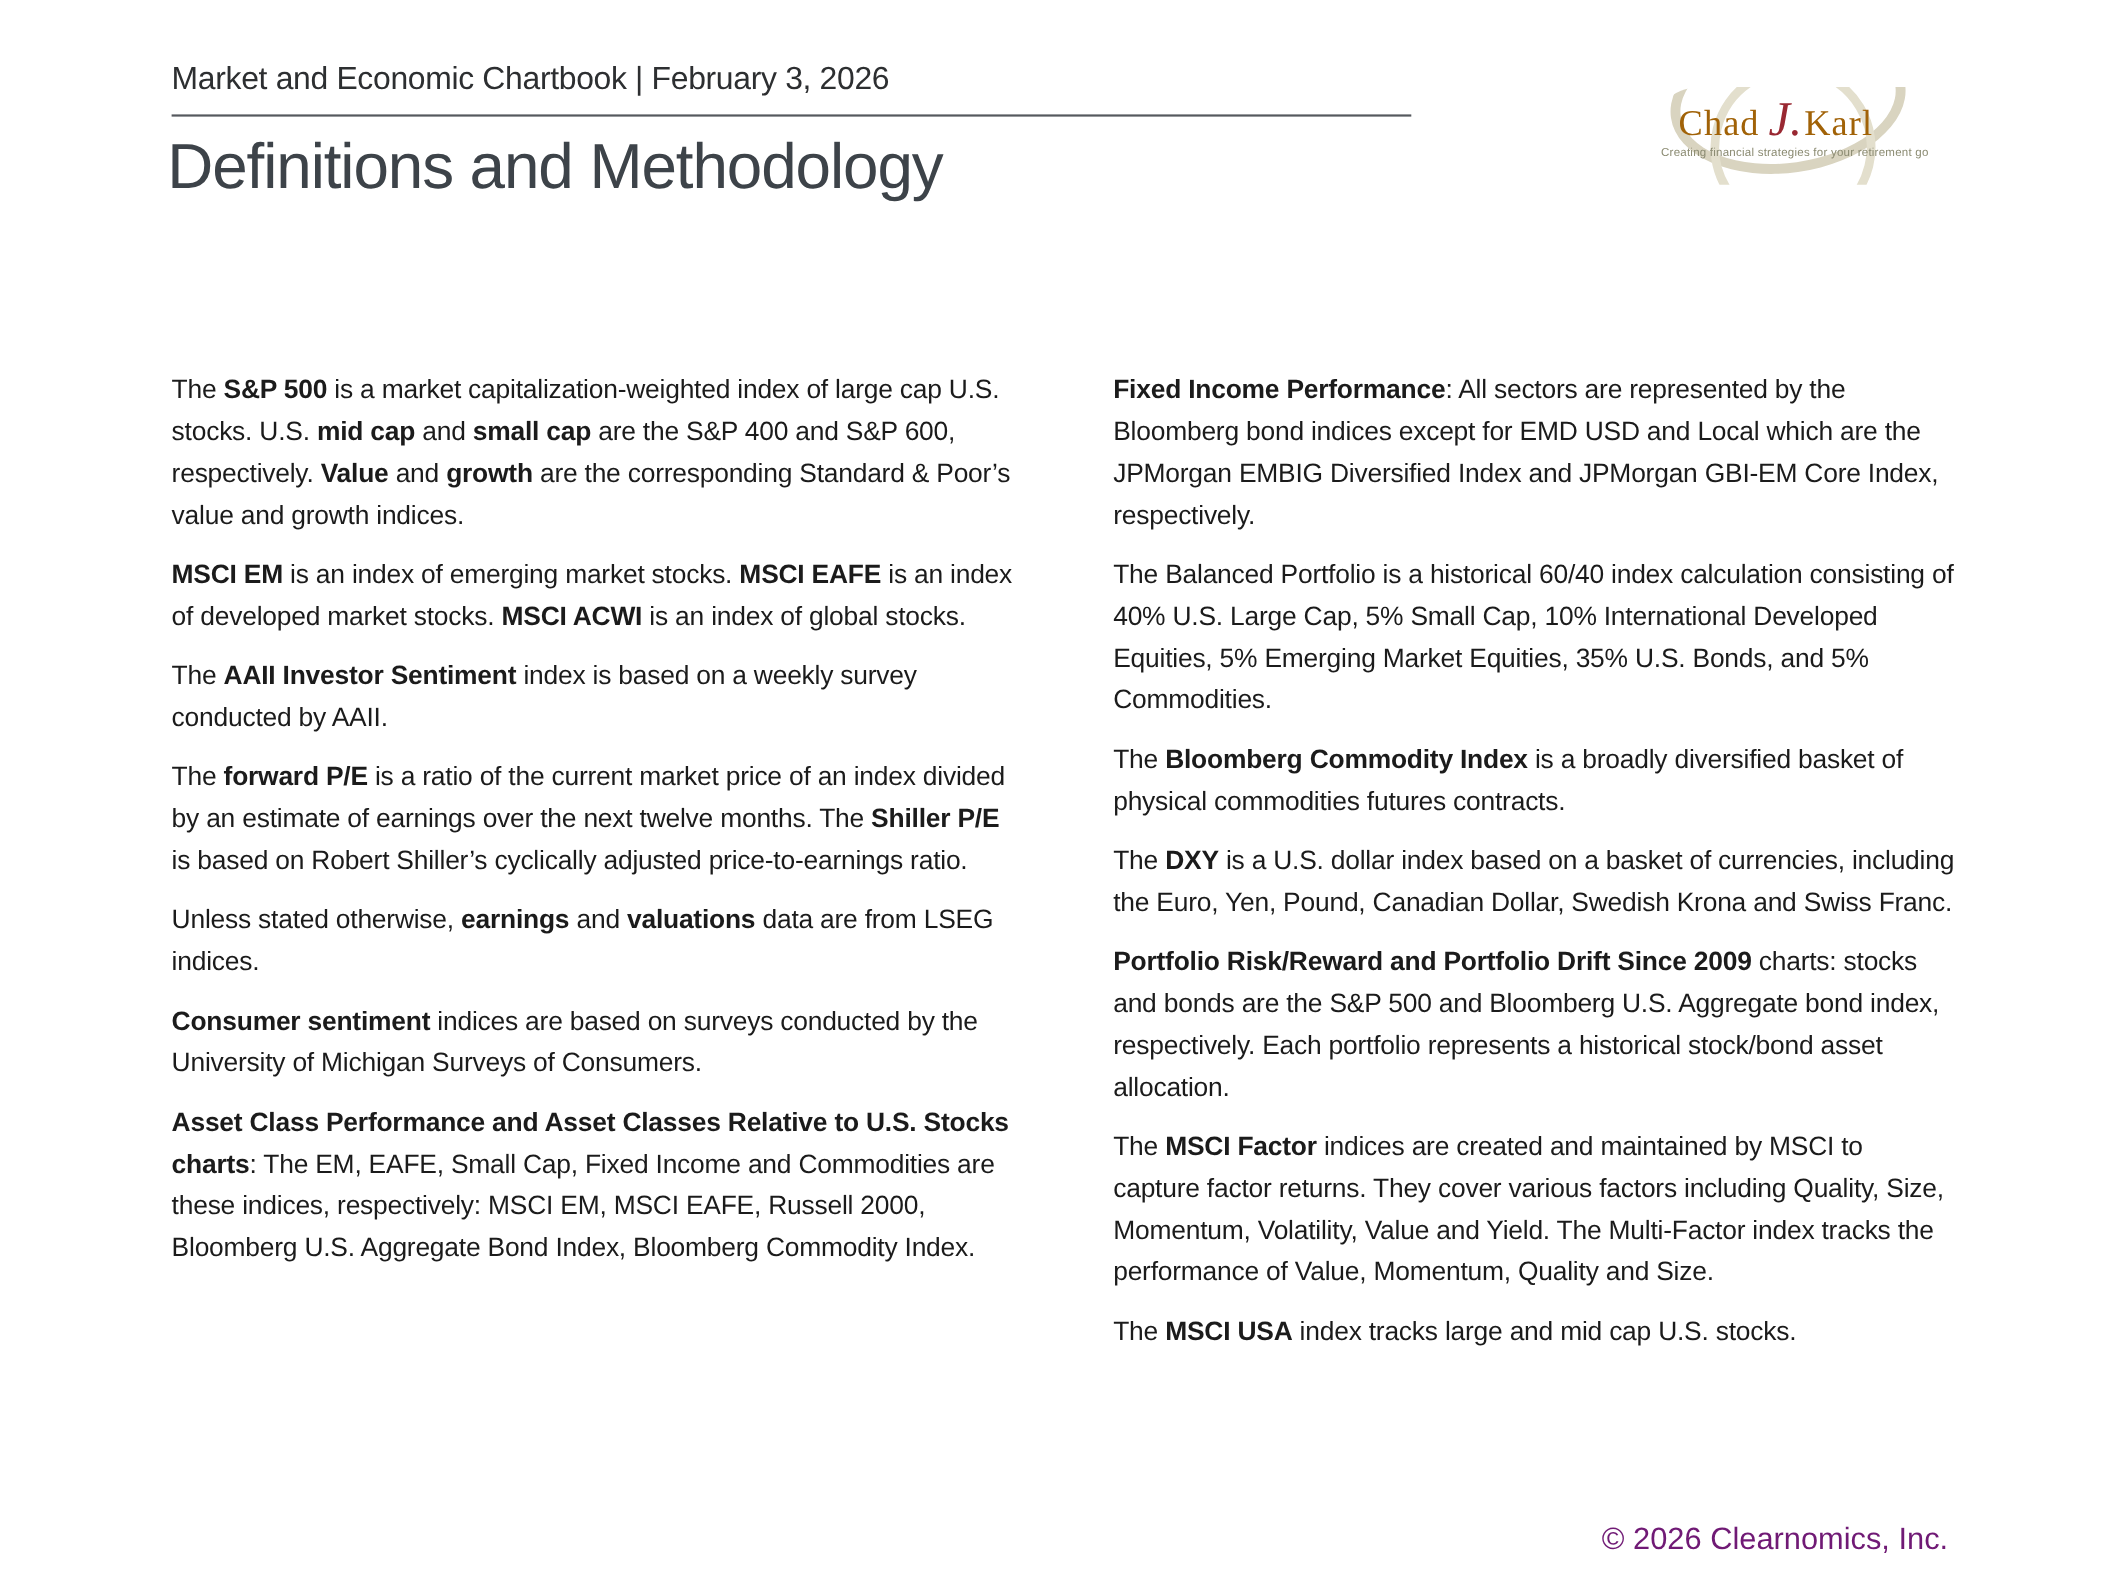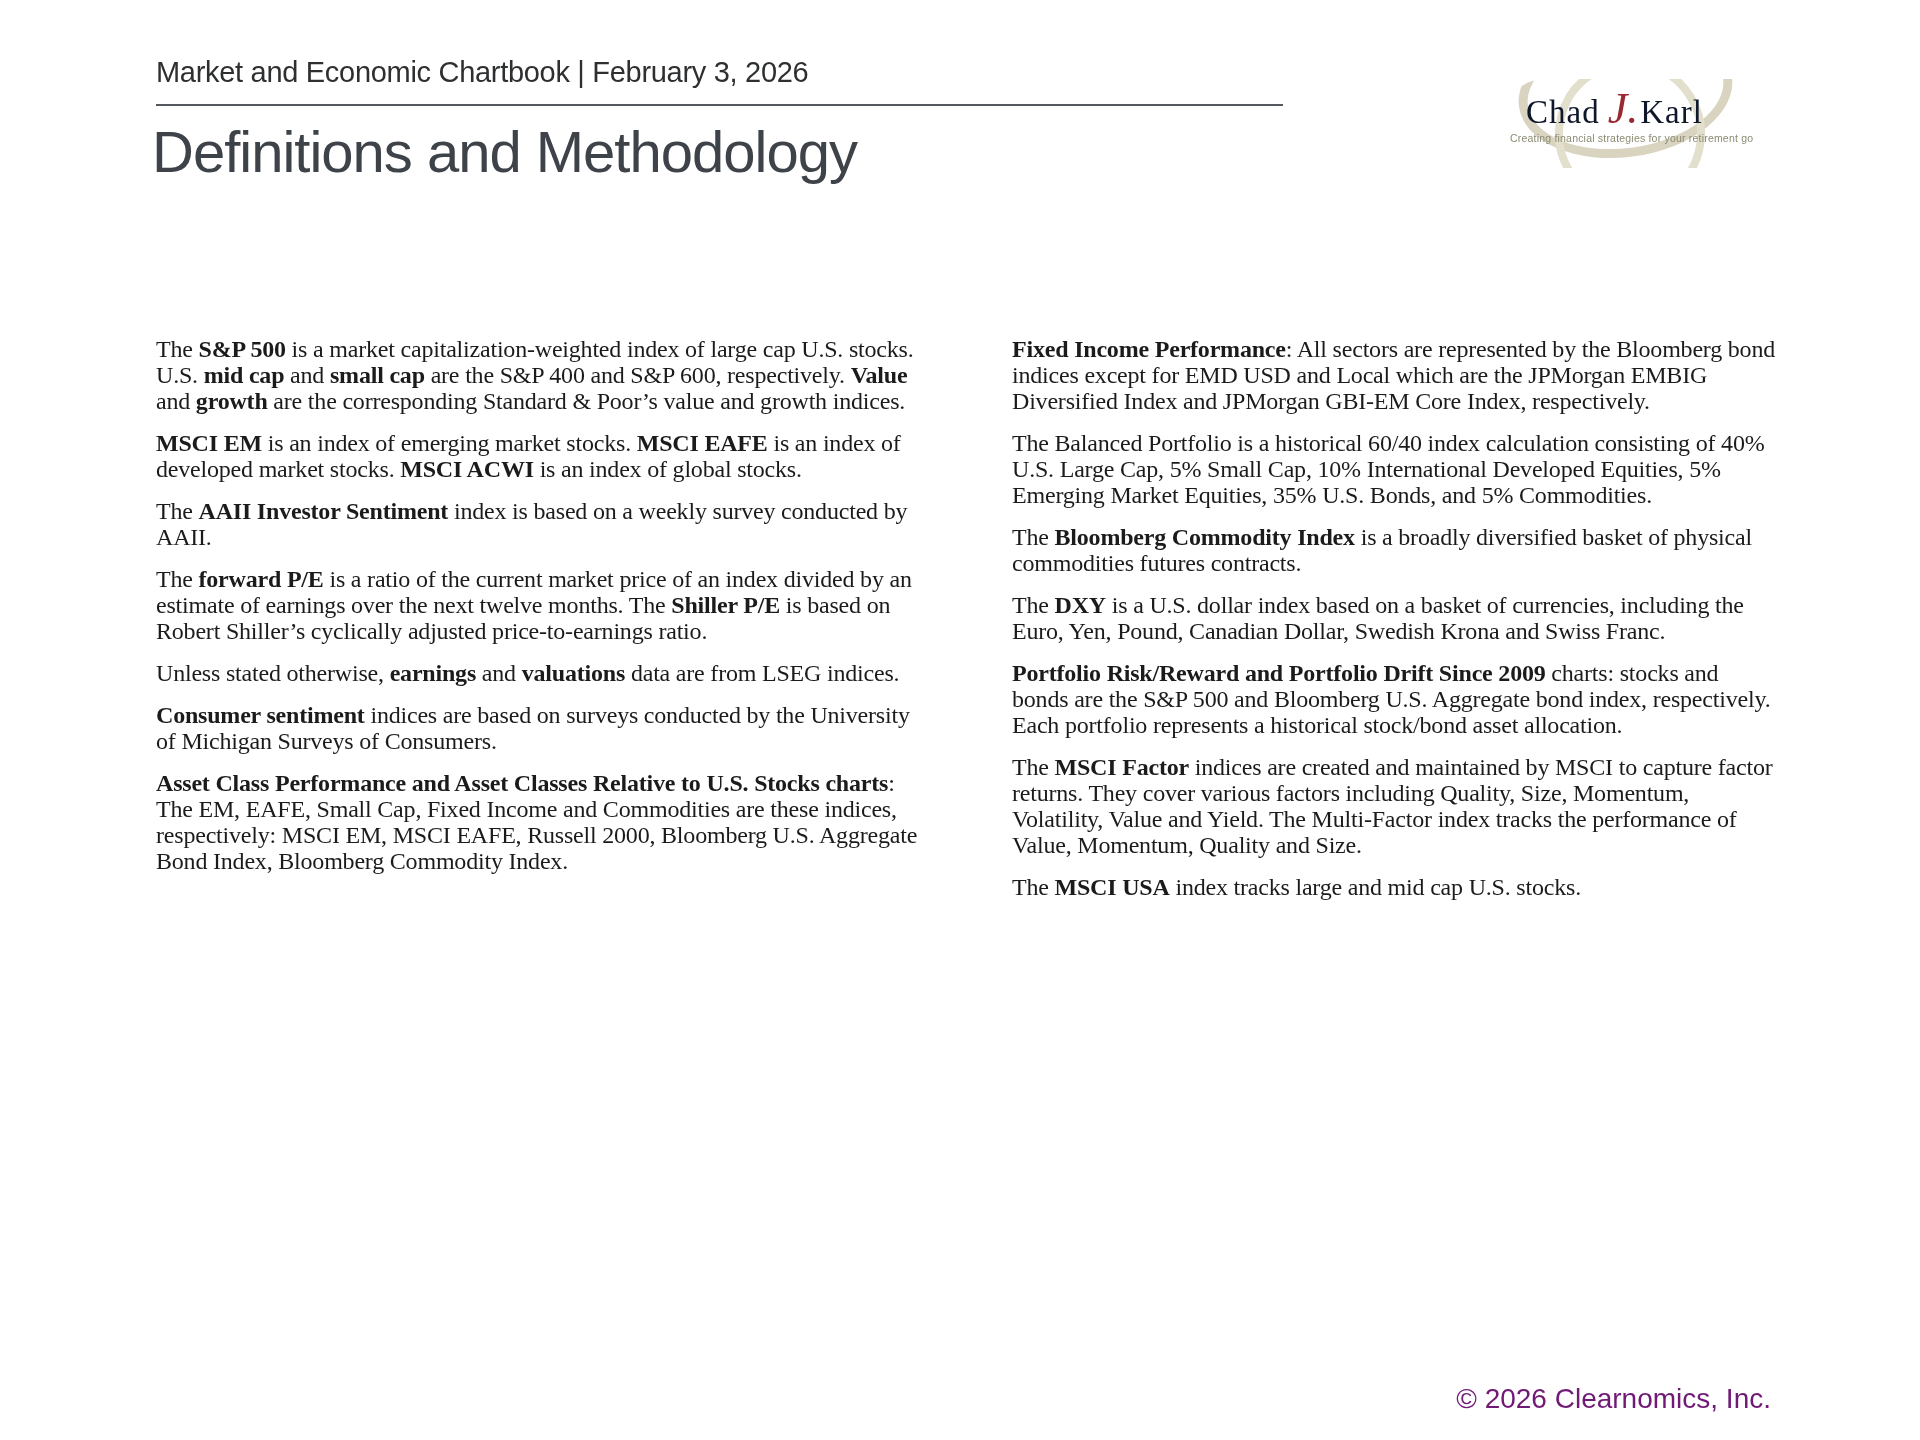--- a/index.html
+++ b/index.html
@@ -45,41 +45,41 @@
     border:8px solid #e3dfcd; border-radius:50%; transform:rotate(14deg);
   }
   .logo-text {
     position:absolute; left:40px; top:14px; right:0;
   }
   .logo-name {
     display:flex; align-items:baseline; margin-left:16px; white-space:nowrap;
   }
   .logo-name .nm {
     font-family:"Liberation Serif","DejaVu Serif",serif;
-    font-size:33px; color:#0f172a; letter-spacing:1px;
+    font-size:33px; color:#a16207; letter-spacing:1px;
   }
   .logo-name .nj {
     font-family:"Liberation Serif","DejaVu Serif",serif;
     font-style:italic; font-size:44px; color:#992832;
     margin:0 2px 0 8px; line-height:1;
   }
   .logo-tagline {
     margin-top:1px; font-size:10.5px; color:#8b8b72; letter-spacing:0.2px;
     white-space:nowrap;
   }
 
   
   .columns {
     position:absolute; left:156px; top:336px;
     display:grid; grid-template-columns:765px 765px; column-gap:91px;
     align-items:start;
   }
   .col p.para {
-    font-size:24px; line-height:26px; margin-bottom:16px;
-    color:#1b1b1b; letter-spacing:-0.2px;font-family:Liberation Serif, serif;
+    font-size:24px; line-height:38px; margin-bottom:16px;
+    color:#1b1b1b; letter-spacing:-0.2px;
   }
   .col p.para b { font-weight:bold; }
 
   
   .footer-copyright {
     position:absolute; right:149px; top:1383px;
     font-size:28px; color:#701a75;
   }
 </style>
 </head>

